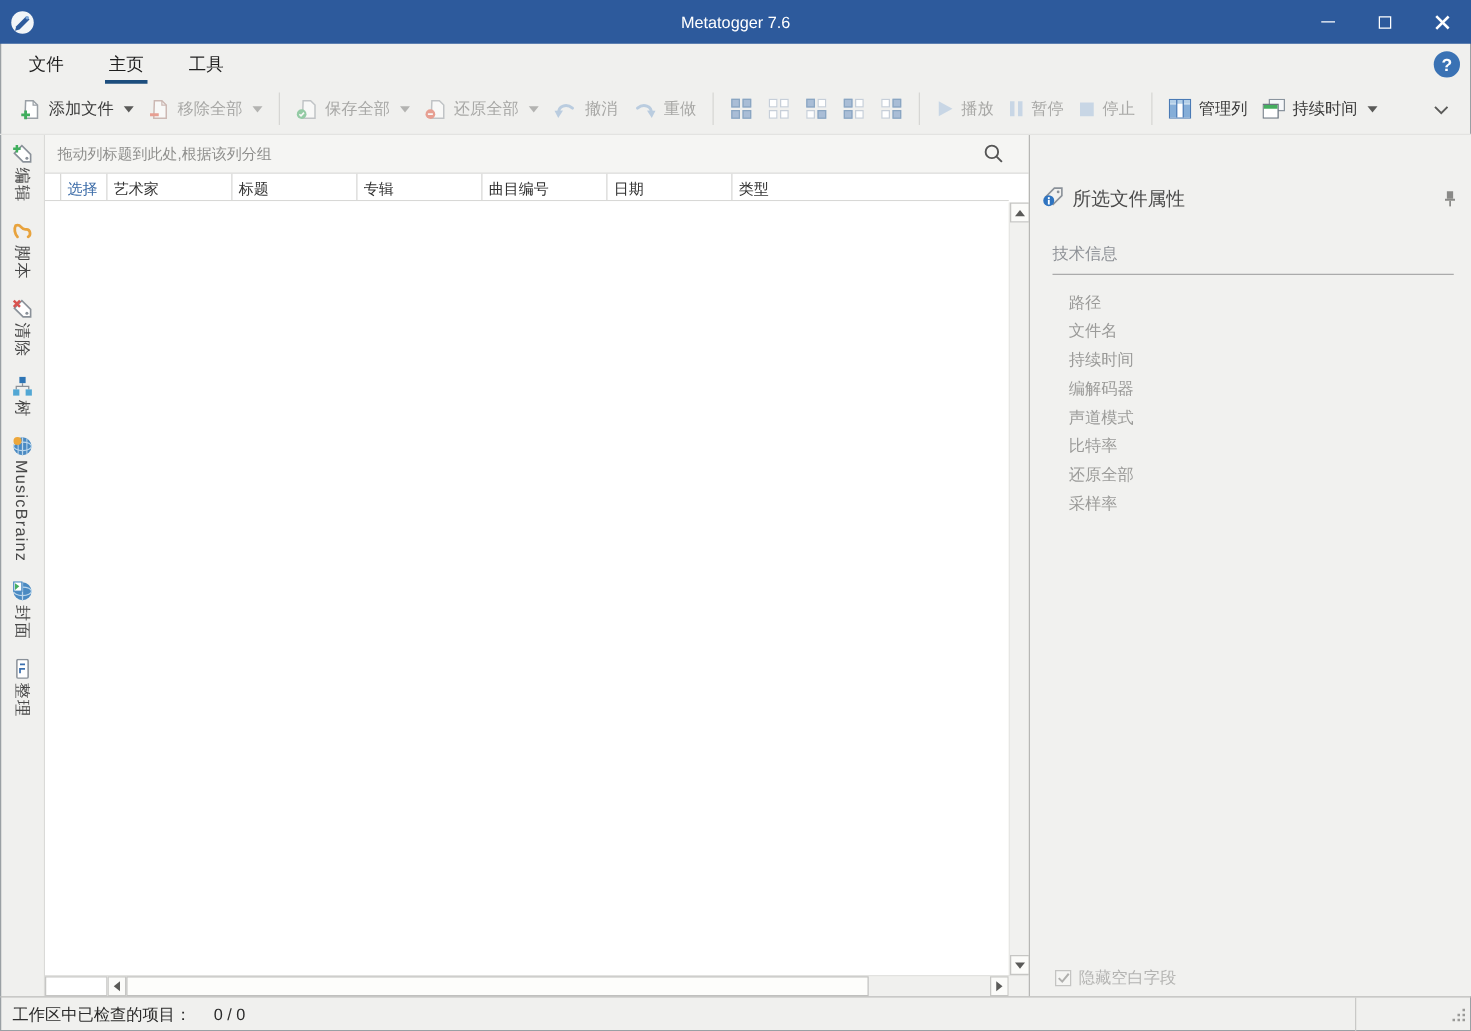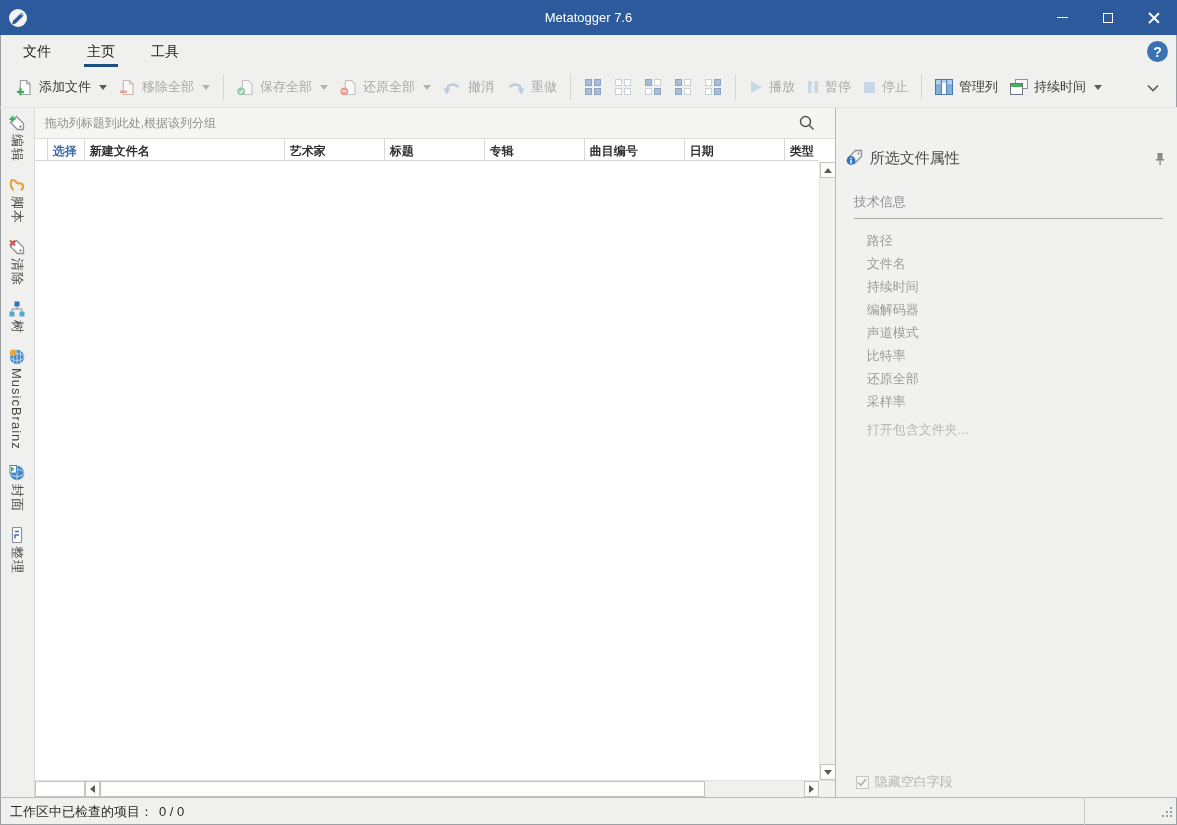--- a/index.html
+++ b/index.html
@@ -55,21 +55,21 @@
   .side-item { display:flex; flex-direction:column; align-items:center; gap:3px; color:#474747; font-size:13px; }
   .side-item .sic { transform:rotate(90deg); display:flex; }
   .side-item .slbl { writing-mode:vertical-rl; text-orientation:sideways; letter-spacing:1px; }
 
   
   .main { flex:1; display:flex; flex-direction:column; background:#fff; position:relative;
           border-left:1px solid #dadad8; }
   .group-bar { height:31px; background:#f5f5f3; border-bottom:1px solid #dddddb; display:flex;
                align-items:center; padding:0 10px; color:#8f8f8d; font-size:12px; }
   .search-ic { margin-left:auto; margin-right:10px; display:flex; }
-  .grid-header { height:22px; display:flex; font-size:12px; font-weight:bold; color:#303030;
+  .grid-header { height:22px; display:flex; font-size:12px; font-weight:normal; color:#303030;
                  border-bottom:1px solid #d8d8d6; margin-right:16px; }
   .gh { border-right:1px solid #d8d8d6; padding:4px 5px 0; overflow:hidden; white-space:nowrap; }
   .c0{width:13px;} .c1{width:37px;color:#3c6ca8;} .c2{width:200px;} .c3,.c4,.c5,.c6,.c7{width:100px;} .c8{flex:1;border-right:none;}
   .grid-body { flex:1; background:#fff; }
 
   
   .vscroll { position:absolute; top:54px; right:0; bottom:17px; width:16px; background:#f1f1ef;
              border-left:1px solid #e6e6e4; display:flex; flex-direction:column; justify-content:space-between; }
   .sbtn { width:16px; height:16px; background:#fbfbf9; border:1px solid #c6c6c4; display:flex;
           align-items:center; justify-content:center; }
@@ -377,21 +377,20 @@
         <span class="search-ic">
             <svg width="16" height="16" viewBox="0 0 16 16">
               <circle cx="6.5" cy="6.5" r="5" fill="none" stroke="#555" stroke-width="1.5"></circle>
               <line x1="10.3" y1="10.3" x2="14.5" y2="14.5" stroke="#555" stroke-width="1.5"></line>
             </svg>
           </span>
       </div>
       <div class="grid-header">
         <div class="gh c0"></div>
         <div class="gh c1">选择</div>
-        <div class="gh c2">新建文件名</div>
         <div class="gh c3">艺术家</div>
         <div class="gh c4">标题</div>
         <div class="gh c5">专辑</div>
         <div class="gh c6">曲目编号</div>
         <div class="gh c7">日期</div>
         <div class="gh c8">类型</div>
       </div>
       <div class="grid-body"></div>
 
       <div class="vscroll">
@@ -440,35 +439,34 @@
       <div class="fields">
         <div>路径</div>
         <div>文件名</div>
         <div>持续时间</div>
         <div>编解码器</div>
         <div>声道模式</div>
         <div>比特率</div>
         <div>还原全部</div>
         <div>采样率</div>
       </div>
-      <div class="open-folder">打开包含文件夹...</div>
       <div class="hide-empty">
         <span class="cbx">
             <svg width="10" height="9" viewBox="0 0 10 9">
               <path d="M1 4.5 l2.8 2.8 L9 1" fill="none" stroke="#b0b0ae" stroke-width="1.6"></path>
             </svg>
           </span>
         <span>隐藏空白字段</span>
       </div>
     </div>
   </div>
 
   <div class="statusbar">
     <span>工作区中已检查的项目：</span>
-    <span style="margin-left:6px">0 / 0</span>
+    <span style="margin-left:18px">0 / 0</span>
     <span class="status-sep"></span>
     <span class="grip"><svg width="13" height="13" viewBox="0 0 13 13">
           <g fill="#9a9a98">
             <rect x="10" y="10" width="2" height="2"></rect>
             <rect x="10" y="6" width="2" height="2"></rect>
             <rect x="6" y="10" width="2" height="2"></rect>
             <rect x="10" y="2" width="2" height="2"></rect>
             <rect x="6" y="6" width="2" height="2"></rect>
             <rect x="2" y="10" width="2" height="2"></rect>
           </g>

